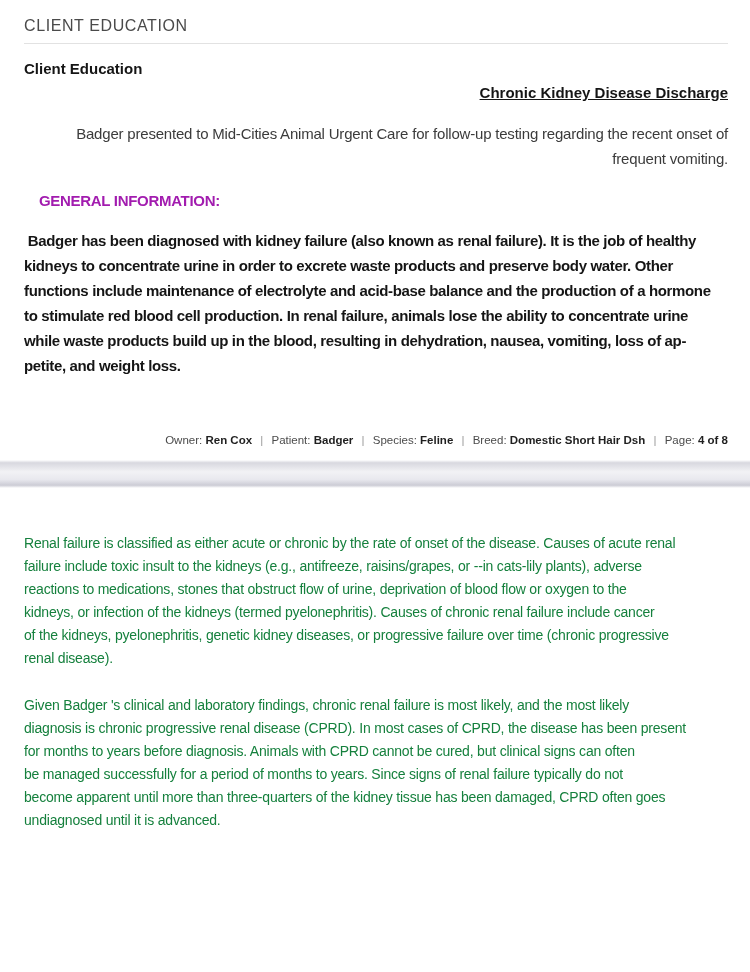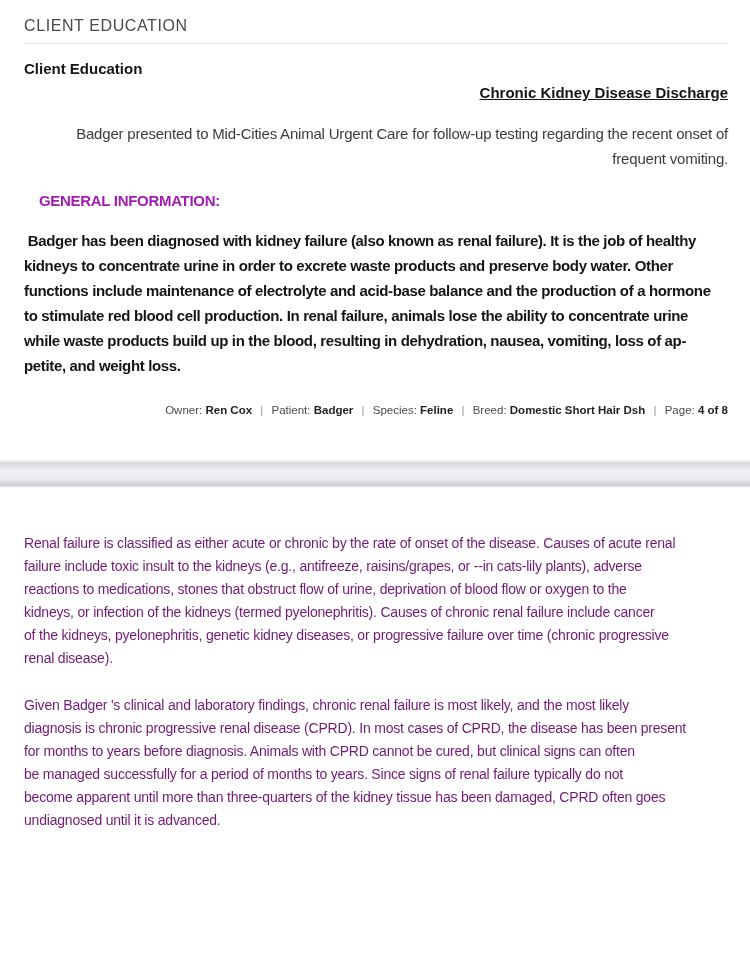--- a/index.html
+++ b/index.html
@@ -76,21 +76,21 @@
   .gen-body {
     font-size: 15px;
     font-weight: bold;
     color: #151515;
     letter-spacing: -0.35px;
     line-height: 25px;
     white-space: pre-line;
     margin: 0;
   }
   .doc-footer {
-    margin-top: 26px;
+    margin-top: 56px;
     text-align: right;
     font-size: 11.5px;
     color: #4b4b4b;
     white-space: nowrap;
   }
   .f-value { font-weight: bold; color: #1f1f1f; }
   .f-sep { color: #9a9a9a; margin: 0 5px; }
 
   
   .page-separator {
@@ -110,21 +110,21 @@
     height: 360px;
     overflow: hidden;
     padding: 44px 18px 0 24px;
   }
   .p2-body {
     font-size: 14px;
     line-height: 23px;
     letter-spacing: -0.2px;
     white-space: pre-line;
     margin: 0 0 24px 0;
-    color: #701a75;
+    color: #15803d;
   }
 </style>
 </head>
 <body>
 
 <div class="page1">
   <h1 class="section-header">CLIENT EDUCATION</h1>
   <hr class="header-divider">
 
   <div class="subheader">Client Education</div>

